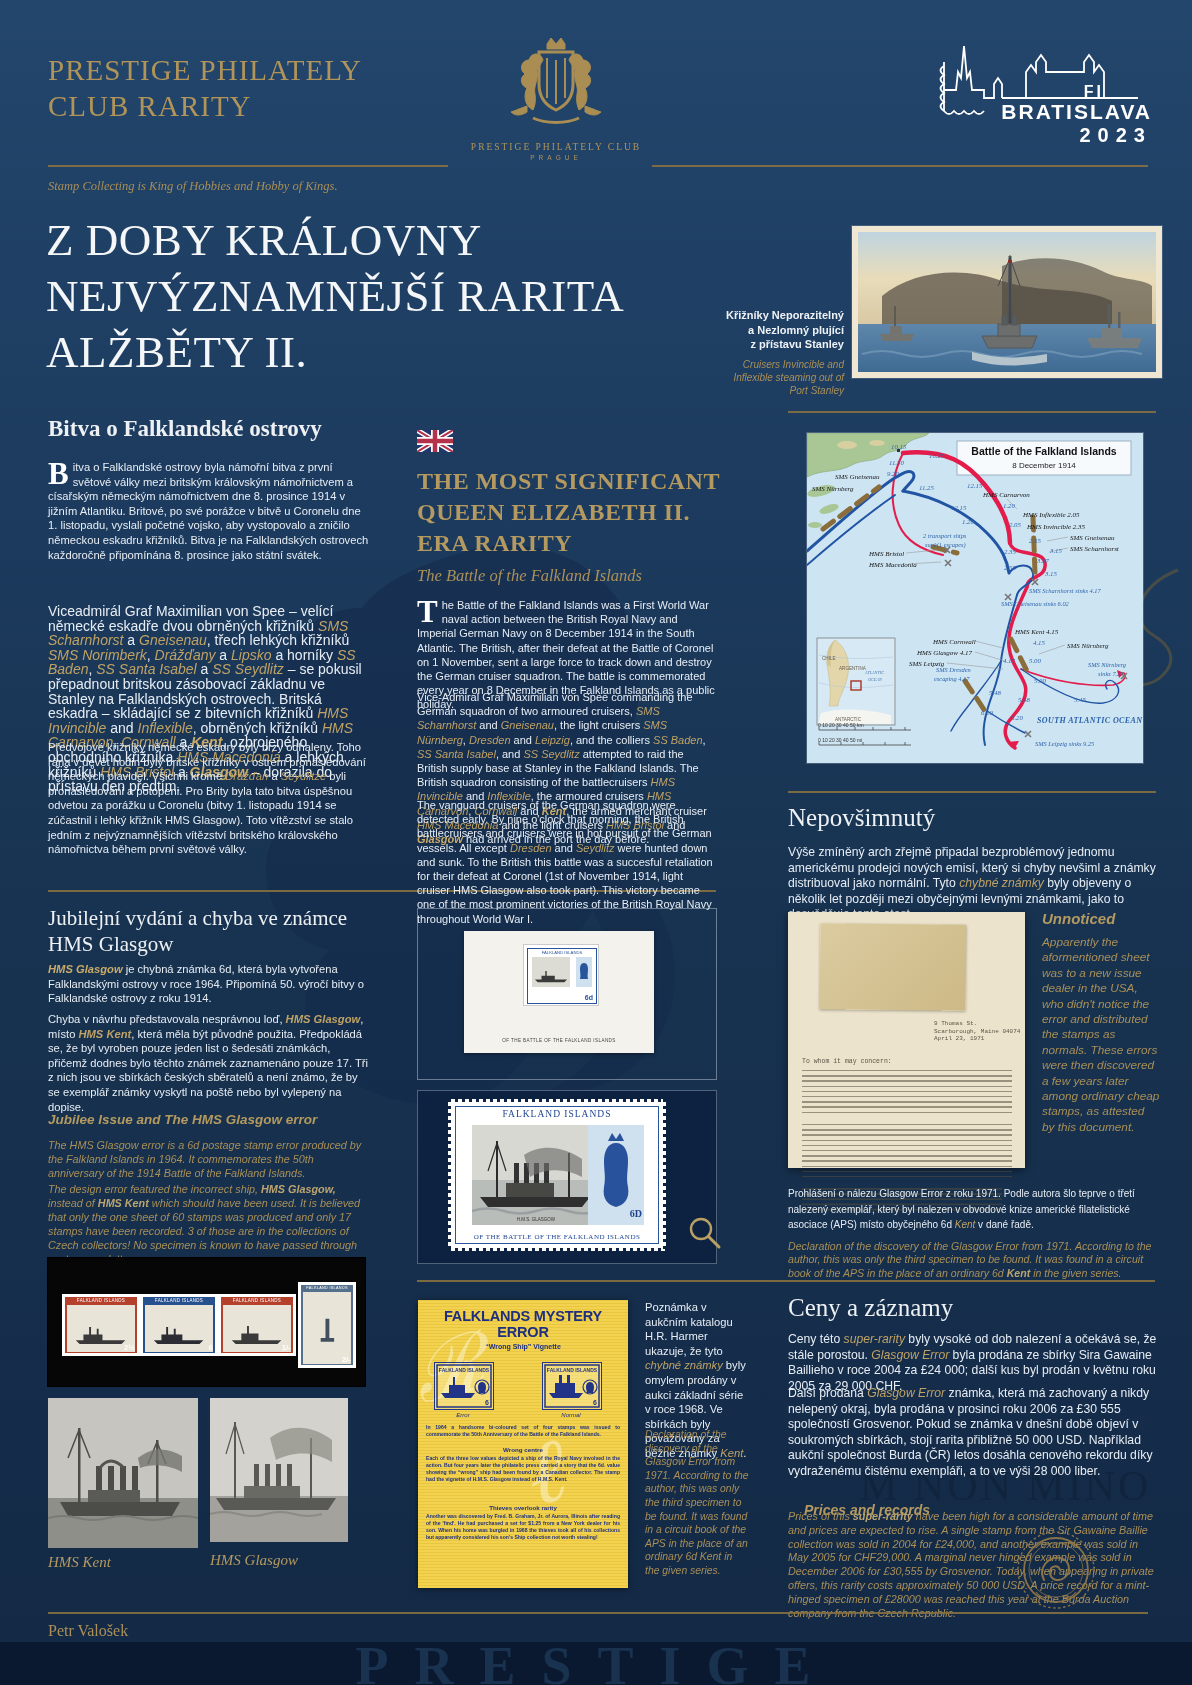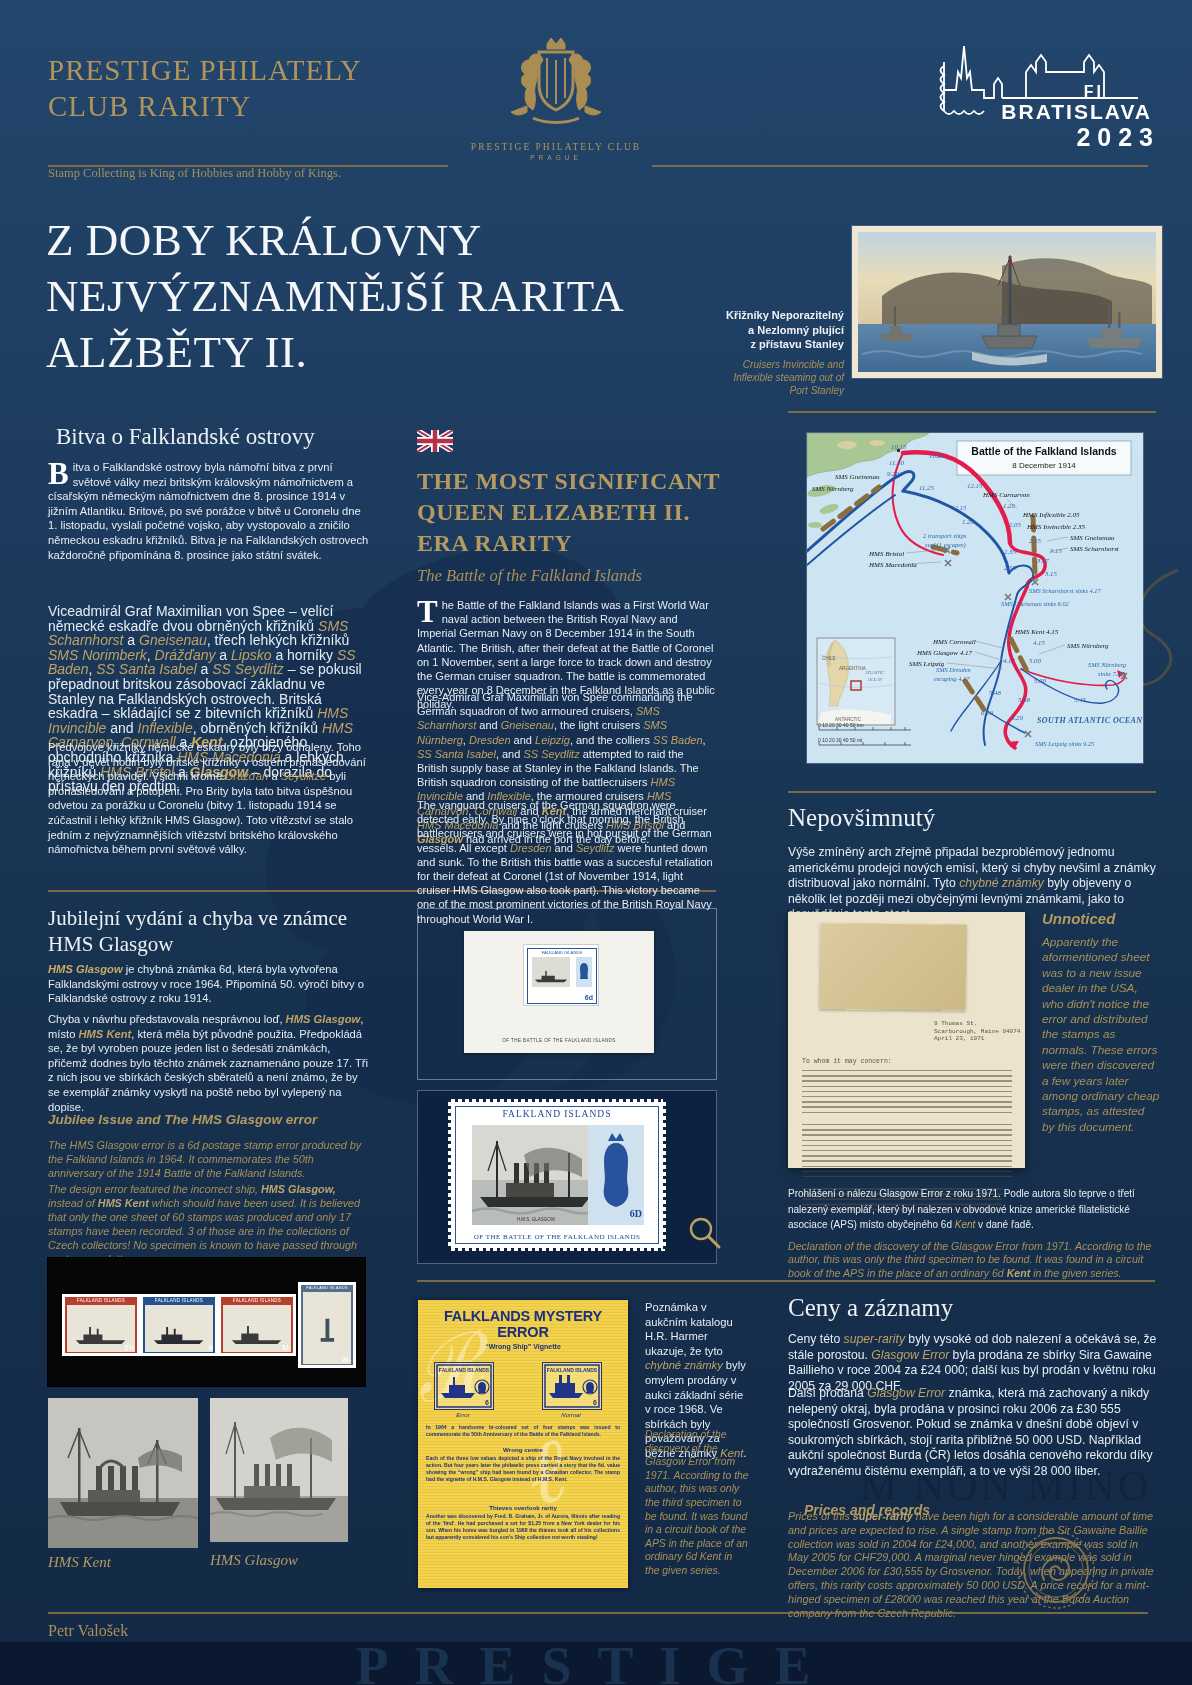--- a/index.html
+++ b/index.html
@@ -15,29 +15,29 @@
   .par i{color:#bfa266;font-style:italic}
   .par b{color:#c9ab6a;font-style:italic}
   .goldpar{color:#a98f58;font-style:italic}
   .goldpar b{color:#bda571}
   .dc{float:left;font-family:"Liberation Serif",serif;font-size:31px;line-height:25px;padding:1px 4px 0 0;font-weight:700;color:#fff}
 
   
   #brand{left:48px;top:52px;width:380px;font-size:29px;line-height:36px;color:#b0945a;letter-spacing:1px}
   #rule-left{left:48px;top:165px;width:400px}
   #rule-right{left:652px;top:165px;width:496px}
-  #tagline{left:48px;top:166px;font-size:12.5px;color:#a78e58}
+  #tagline{left:48px;top:179px;font-size:12.5px;font-style:italic;color:#a78e58}
   #crest{left:458px;top:36px;width:196px;height:142px;text-align:center;color:#b0945a}
   #crest-title{margin-top:2px;font-size:9.5px;letter-spacing:2px;font-family:"Liberation Serif",serif}
   #crest-sub{font-size:6.5px;letter-spacing:4px;margin-top:2px}
   #expo{left:898px;top:32px;width:262px;height:134px;color:#fff}
   #expo .t{position:absolute;text-align:right;font-weight:700;line-height:1}
   #expo-l1{right:56px;top:52px;font-size:16px;letter-spacing:3px}
   #expo-l2{right:8px;top:69px;font-size:21px;letter-spacing:2px}
-  #expo-l3{right:0;top:93px;font-size:25px;letter-spacing:7px}
+  #expo-l3{right:8px;top:93px;font-size:20px;letter-spacing:7px}
 
   
   #main-title{left:46px;top:212px;width:700px;color:#f4f6f7;font-size:45px;line-height:56px;letter-spacing:.5px}
 
   
   #painting{left:852px;top:226px;width:310px;height:152px;box-shadow:0 0 0 1px rgba(255,255,255,.15)}
   #paint-cap-cs{left:718px;top:308px;width:126px;text-align:right;color:#eef2f6;font-size:11px;line-height:14.5px;font-weight:700}
   #paint-cap-en{left:718px;top:358px;width:126px;text-align:right;color:#a98f58;font-size:10px;line-height:13px;font-style:italic}
 
   
@@ -261,21 +261,21 @@
       <path d="M120,126 q35,10 75,2 l0,8 q-40,8 -75,-2 Z" fill="#cfd8da" opacity="0.8"></path>
     </svg>
   </div>
   <div class="abs pre" id="paint-cap-cs">Křižníky Neporazitelný
 a Nezlomný plující
 z přístavu Stanley</div>
   <div class="abs pre" id="paint-cap-en">Cruisers Invincible and
 Inflexible steaming out of
 Port Stanley</div>
 
-  <h2 class="abs serif c1" id="c1-h1" style="margin:8px;font-weight:400">Bitva o Falklandské ostrovy</h2>
+  <h2 class="abs serif c1" id="c1-h1" style="margin:0;font-weight:700">Bitva o Falklandské ostrovy</h2>
   <p class="abs par c1" id="c1-p1" style="margin:0"><span class="dc">B</span>itva o Falklandské ostrovy byla námořní bitva z první světové války mezi britským královským námořnictvem a císařským německým námořnictvem dne 8. prosince 1914 v jižním Atlantiku. Britové, po své porážce v bitvě u Coronelu dne 1. listopadu, vyslali početné vojsko, aby vystopovalo a zničilo německou eskadru křižníků. Bitva je na Falklandských ostrovech každoročně připomínána 8. prosince jako státní svátek.</p>
   <p class="abs par c1" id="c1-p2" style="margin:0">Viceadmirál Graf Maximilian von Spee – velící německé eskadře dvou obrněných křižníků <i>SMS Scharnhorst</i> a <i>Gneisenau</i>, třech lehkých křižníků <i>SMS Norimberk</i>, <i>Drážďany</i> a <i>Lipsko</i> a horníky <i>SS Baden</i>, <i>SS Santa Isabel</i> a <i>SS Seydlitz</i> – se pokusil přepadnout britskou zásobovací základnu ve Stanley na Falklandských ostrovech. Britská eskadra – skládající se z bitevních křižníků <i>HMS Invincible</i> and <i>Inflexible</i>, obrněných křižníků <i>HMS Carnarvon</i>, <i>Cornwall</i> a <b>Kent</b>, ozbrojeného obchodního křižníka <i>HMS Macedonia</i> a lehkých křižníků <i>HMS Bristol</i> a <b>Glasgow</b> – dorazila do přístavu den předtím.</p>
   <p class="abs par c1" id="c1-p3" style="margin:0">Předvojové křižníky německé eskadry byly brzy odhaleny. Toho rána v devět hodin byly britské křižníky v ostrém pronásledování německých plavidel. Všichni kromě <i>Drážďan</i> a <i>Seydlitze</i> byli pronásledováni a potopeni. Pro Brity byla tato bitva úspěšnou odvetou za porážku u Coronelu (bitvy 1. listopadu 1914 se zúčastnil i lehký křižník HMS Glasgow). Toto vítězství se stalo jedním z nejvýznamnějších vítězství britského královského námořnictva během první světové války.</p>
 
   <div class="hrule" id="rule-c12"></div>
 
   <h2 class="abs serif c1 pre" id="c1-h2" style="margin:0;font-weight:400">Jubilejní vydání a chyba ve známce
 HMS Glasgow</h2>
   <p class="abs par c1" id="c1-p4" style="margin:0"><b>HMS Glasgow</b> je chybná známka 6d, která byla vytvořena Falklandskými ostrovy v roce 1964. Připomíná 50. výročí bitvy o Falklandské ostrovy z roku 1914.</p>
   <p class="abs par c1" id="c1-p5" style="margin:0">Chyba v návrhu představovala nesprávnou loď, <i>HMS Glasgow</i>, místo <i>HMS Kent</i>, která měla být původně použita. Předpokládá se, že byl vyroben pouze jeden list o šedesáti známkách, přičemž dodnes bylo těchto známek zaznamenáno pouze 17. Tři z nich jsou ve sbírkách českých sběratelů a není známo, že by se exemplář známky vyskytl na poště nebo byl vylepený na dopise.</p>

